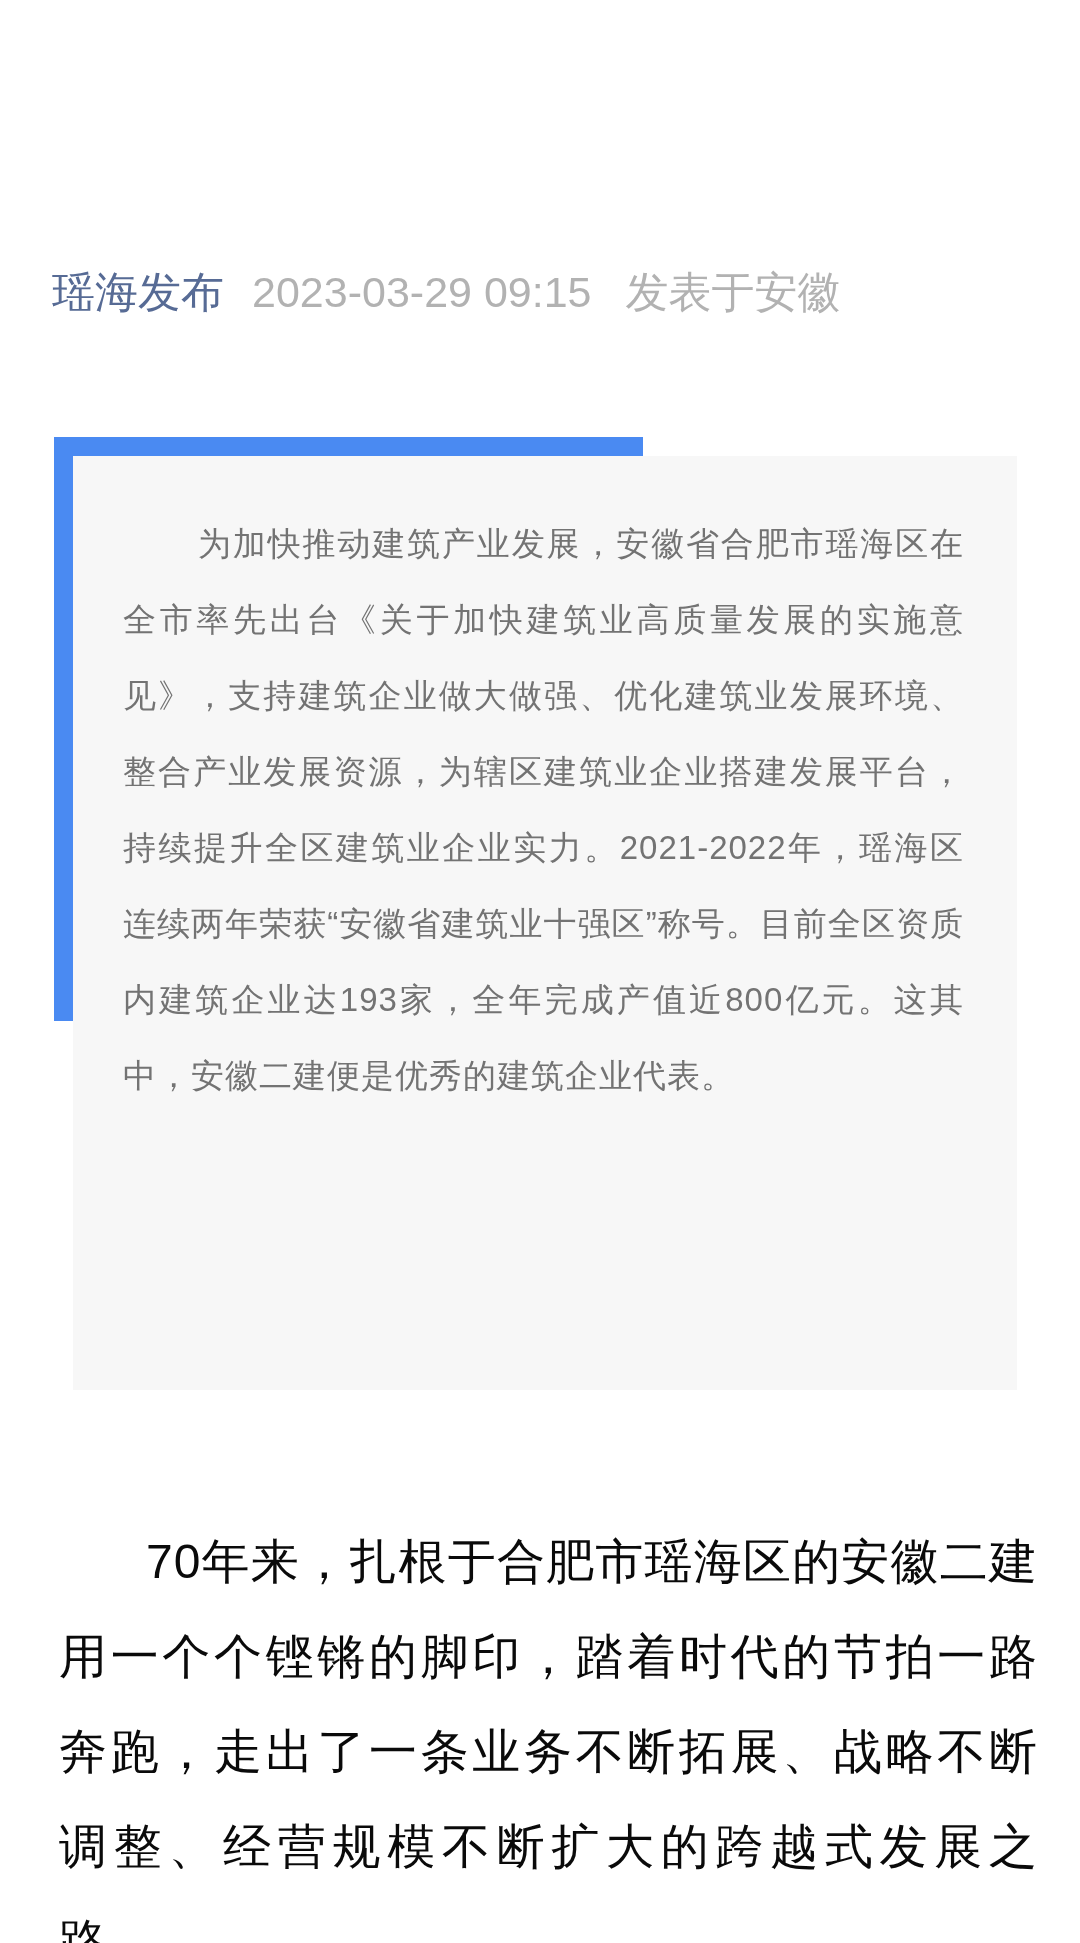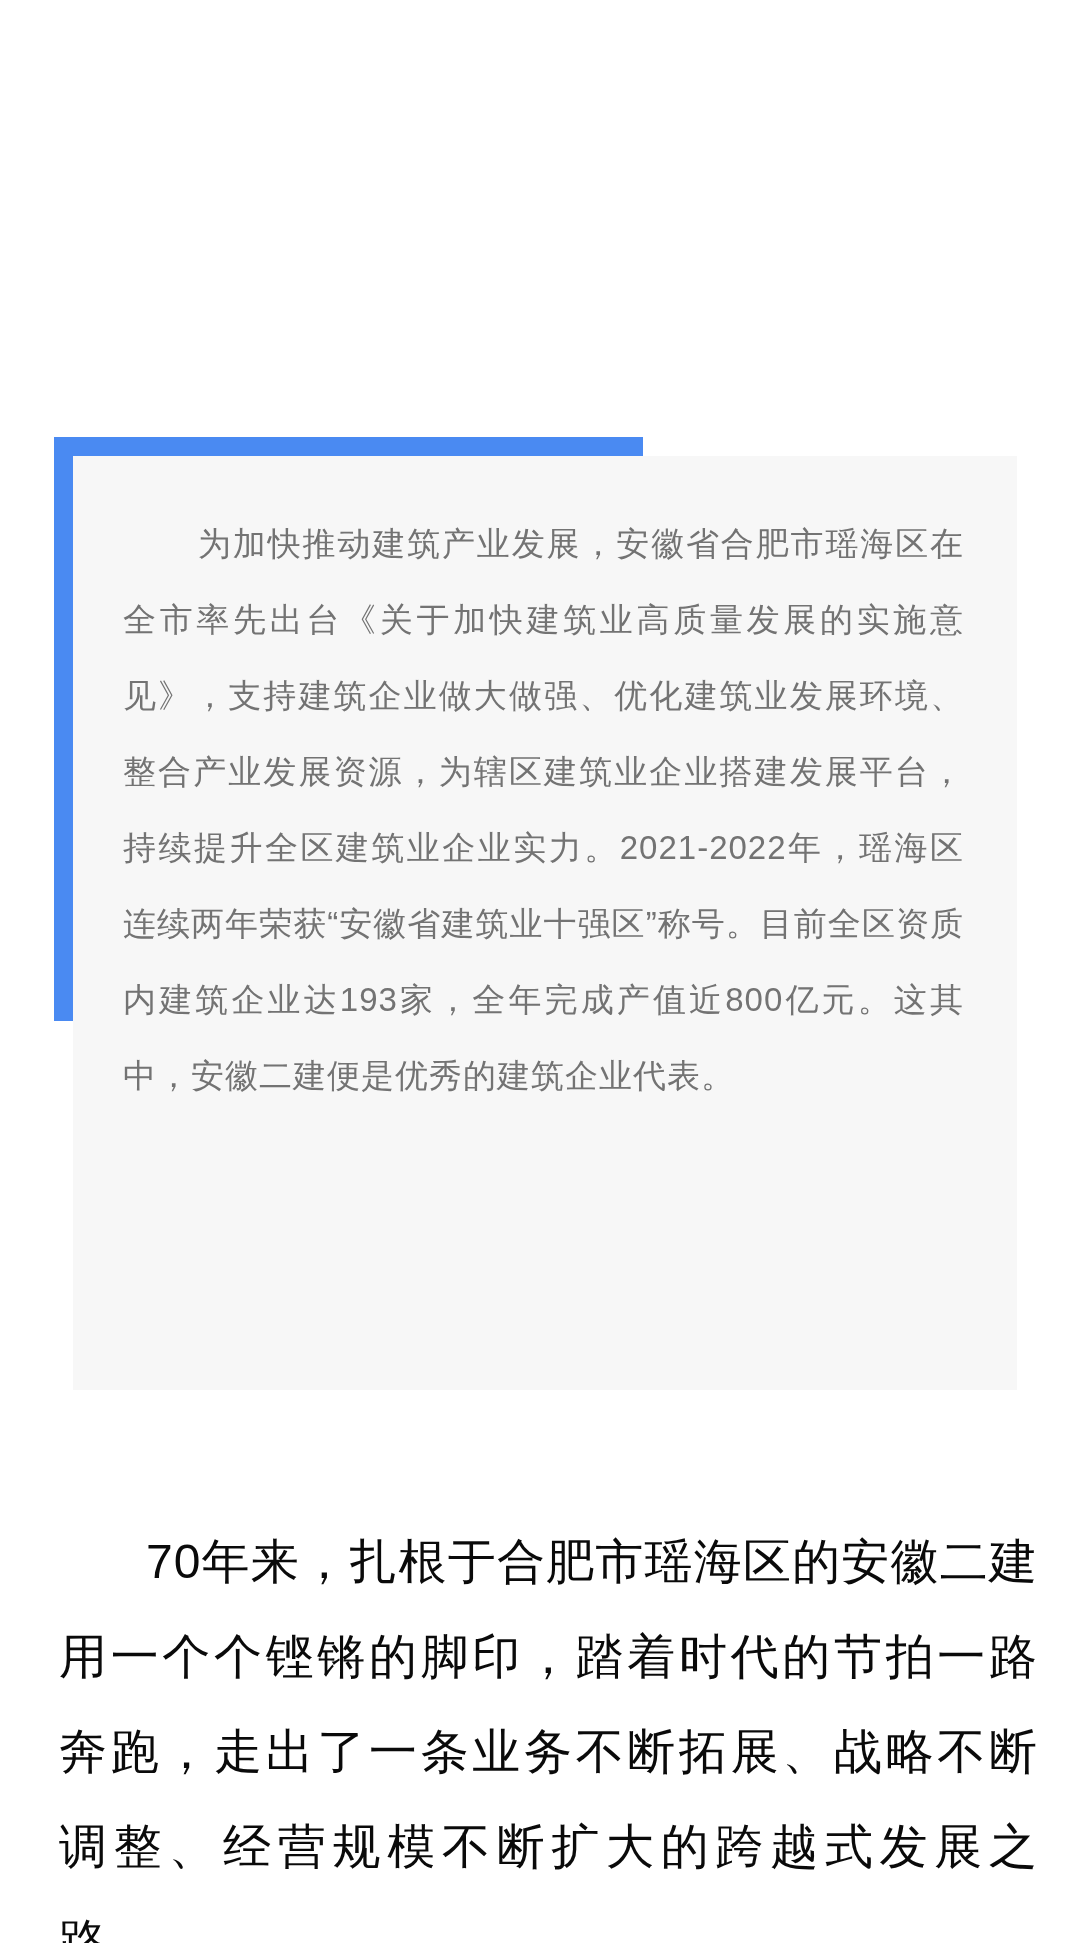--- a/index.html
+++ b/index.html
@@ -52,20 +52,23 @@
     margin:0;font-size:48px;line-height:95px;letter-spacing:1px;
     color:#0a0a0a;text-align:justify;text-indent:87px;
   }
 </style>
 </head>
 <body>
 
 <div class="page">
 
 
+  <div class="byline">
+    <span class="account">瑶海发布</span><span class="meta datetime">2023-03-29 09:15</span><span class="meta location">发表于安徽</span>
+  </div>
 
   <section>
     <div class="quote-bar-h"></div>
     <div class="quote-bar-v"></div>
     <div class="quote-box">
       <p class="quote-text">为加快推动建筑产业发展，安徽省合肥市瑶海区在全市率先出台《关于加快建筑业高质量发展的实施意见》，支持建筑企业做大做强、优化建筑业发展环境、整合产业发展资源，为辖区建筑业企业搭建发展平台，持续提升全区建筑业企业实力。2021-2022年，瑶海区连续两年荣获“安徽省建筑业十强区”称号。目前全区资质内建筑企业达193家，全年完成产值近800亿元。这其中，安徽二建便是优秀的建筑企业代表。</p>
     </div>
   </section>
 
   <p class="body-para">70年来，扎根于合肥市瑶海区的安徽二建用一个个铿锵的脚印，踏着时代的节拍一路奔跑，走出了一条业务不断拓展、战略不断调整、经营规模不断扩大的跨越式发展之路。</p>

